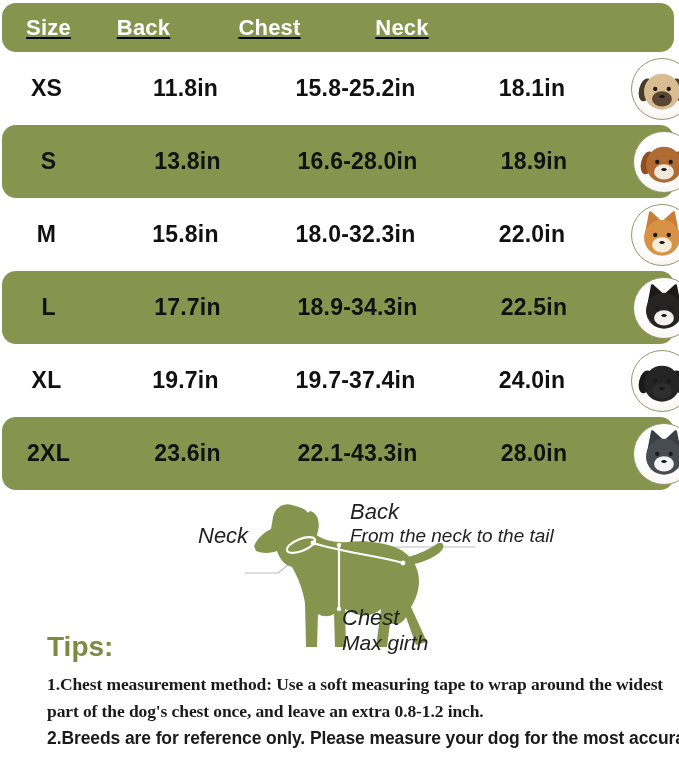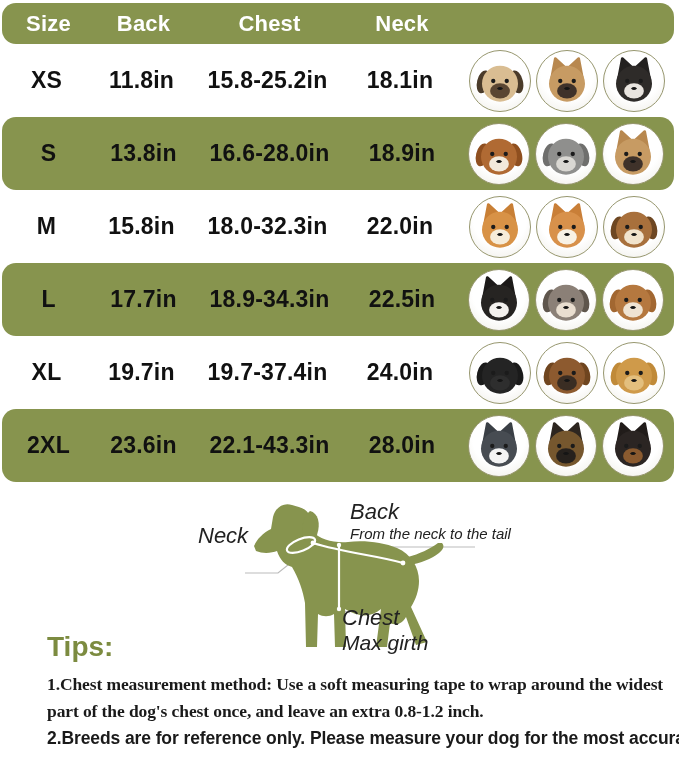--- a/index.html
+++ b/index.html
@@ -10,28 +10,29 @@
     -webkit-font-smoothing:antialiased;
   }
   
   .size-table{position:absolute;left:0;top:0;width:679px;}
   .t-grid{
     display:grid;
     grid-template-columns:93px 97px 155px 110px 1fr;
     align-items:center;
   }
   .header-band{
-    margin:3px 5px 0 2px;height:41px;border-radius:14px;
+    margin:3px 5px 0 2px;height:49px;border-radius:14px;
     background:var(--olive);
+    text-decoration:underline;
   }
   .header-band .cell{
     color:#ffffff;font-weight:bold;font-size:22px;text-align:center;
     letter-spacing:0.2px;
   }
-  .t-row{height:73px;}
+  .t-row{height:73px;gap:44px;}
   .t-row.banded{
     background:var(--olive);border-radius:14px;margin:0 5px 0 2px;
   }
   .t-row .cell{
     font-size:23px;font-weight:bold;color:#111111;text-align:center;
     letter-spacing:0.2px;
   }
   .breeds-cell{
     display:flex;justify-content:center;align-items:center;gap:5px;height:73px;
   }
@@ -43,21 +44,21 @@
     overflow:hidden;flex:0 0 auto;
   }
   
   .diagram{position:absolute;left:190px;top:497px;width:290px;height:166px;overflow:visible;}
   .diagram svg{position:absolute;left:0;top:0;overflow:visible;}
   .dg-label{
     position:absolute;font-style:italic;color:#222222;line-height:1.16;
     white-space:nowrap;
   }
   .dg-label .l1{font-size:22px;}
-  .dg-label .l2{font-size:15px;}
+  .dg-label .l2{font-size:19px;}
   #neck-label{left:8px;top:26px;}
   #neck-label .l2{font-size:22px;}
   #back-label{left:160px;top:2px;}
   #chest-label{left:152px;top:108px;}
   #chest-label .l2{font-size:21px;}
   
   .tips{position:absolute;left:3px;top:631px;width:674px;margin-left:44px;}
   .tips h2{
     margin:0 0 8px 0;font-size:28px;font-weight:bold;color:var(--tipsgreen);
   }

